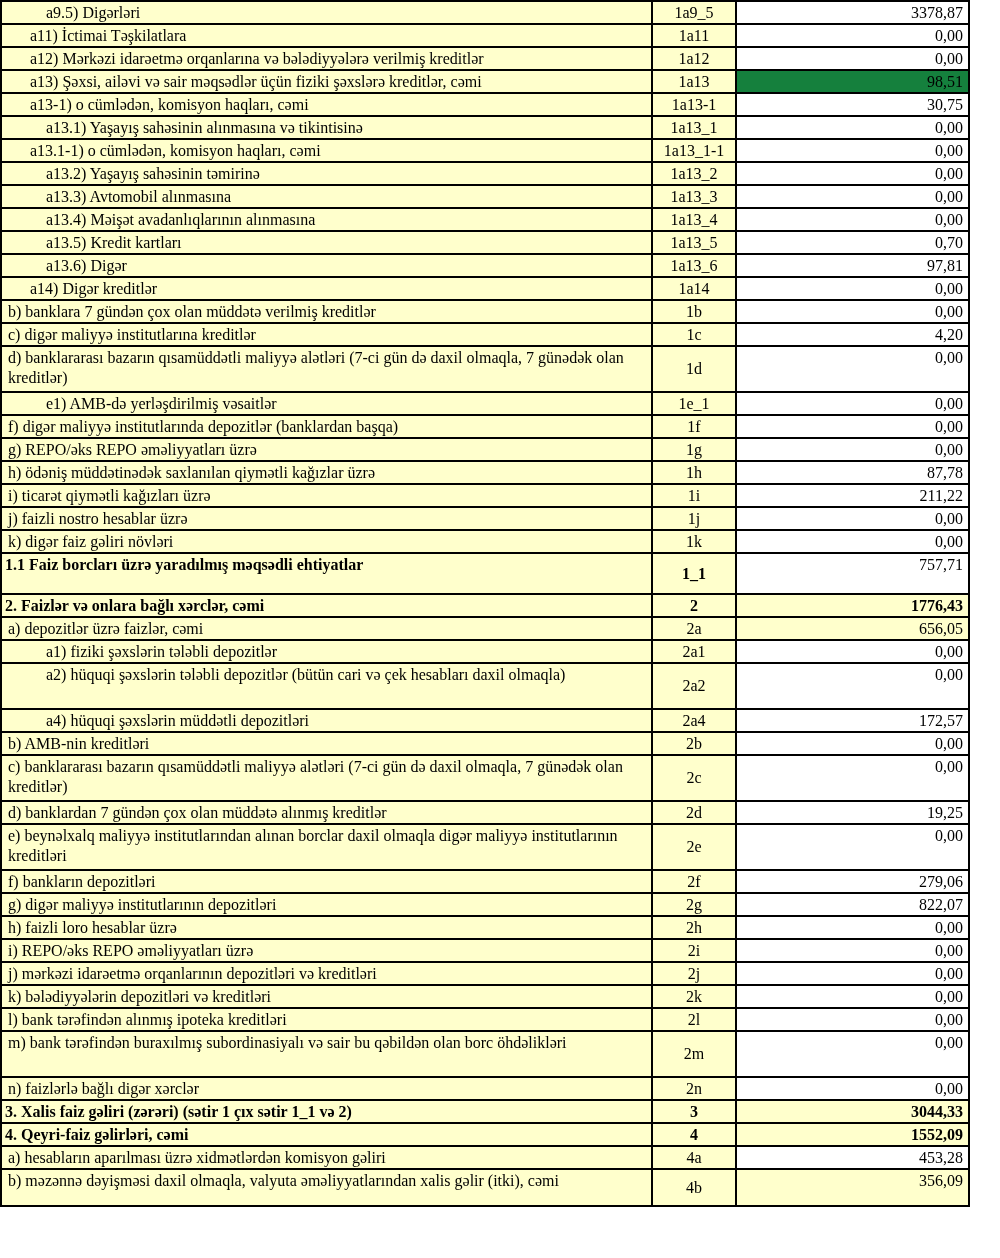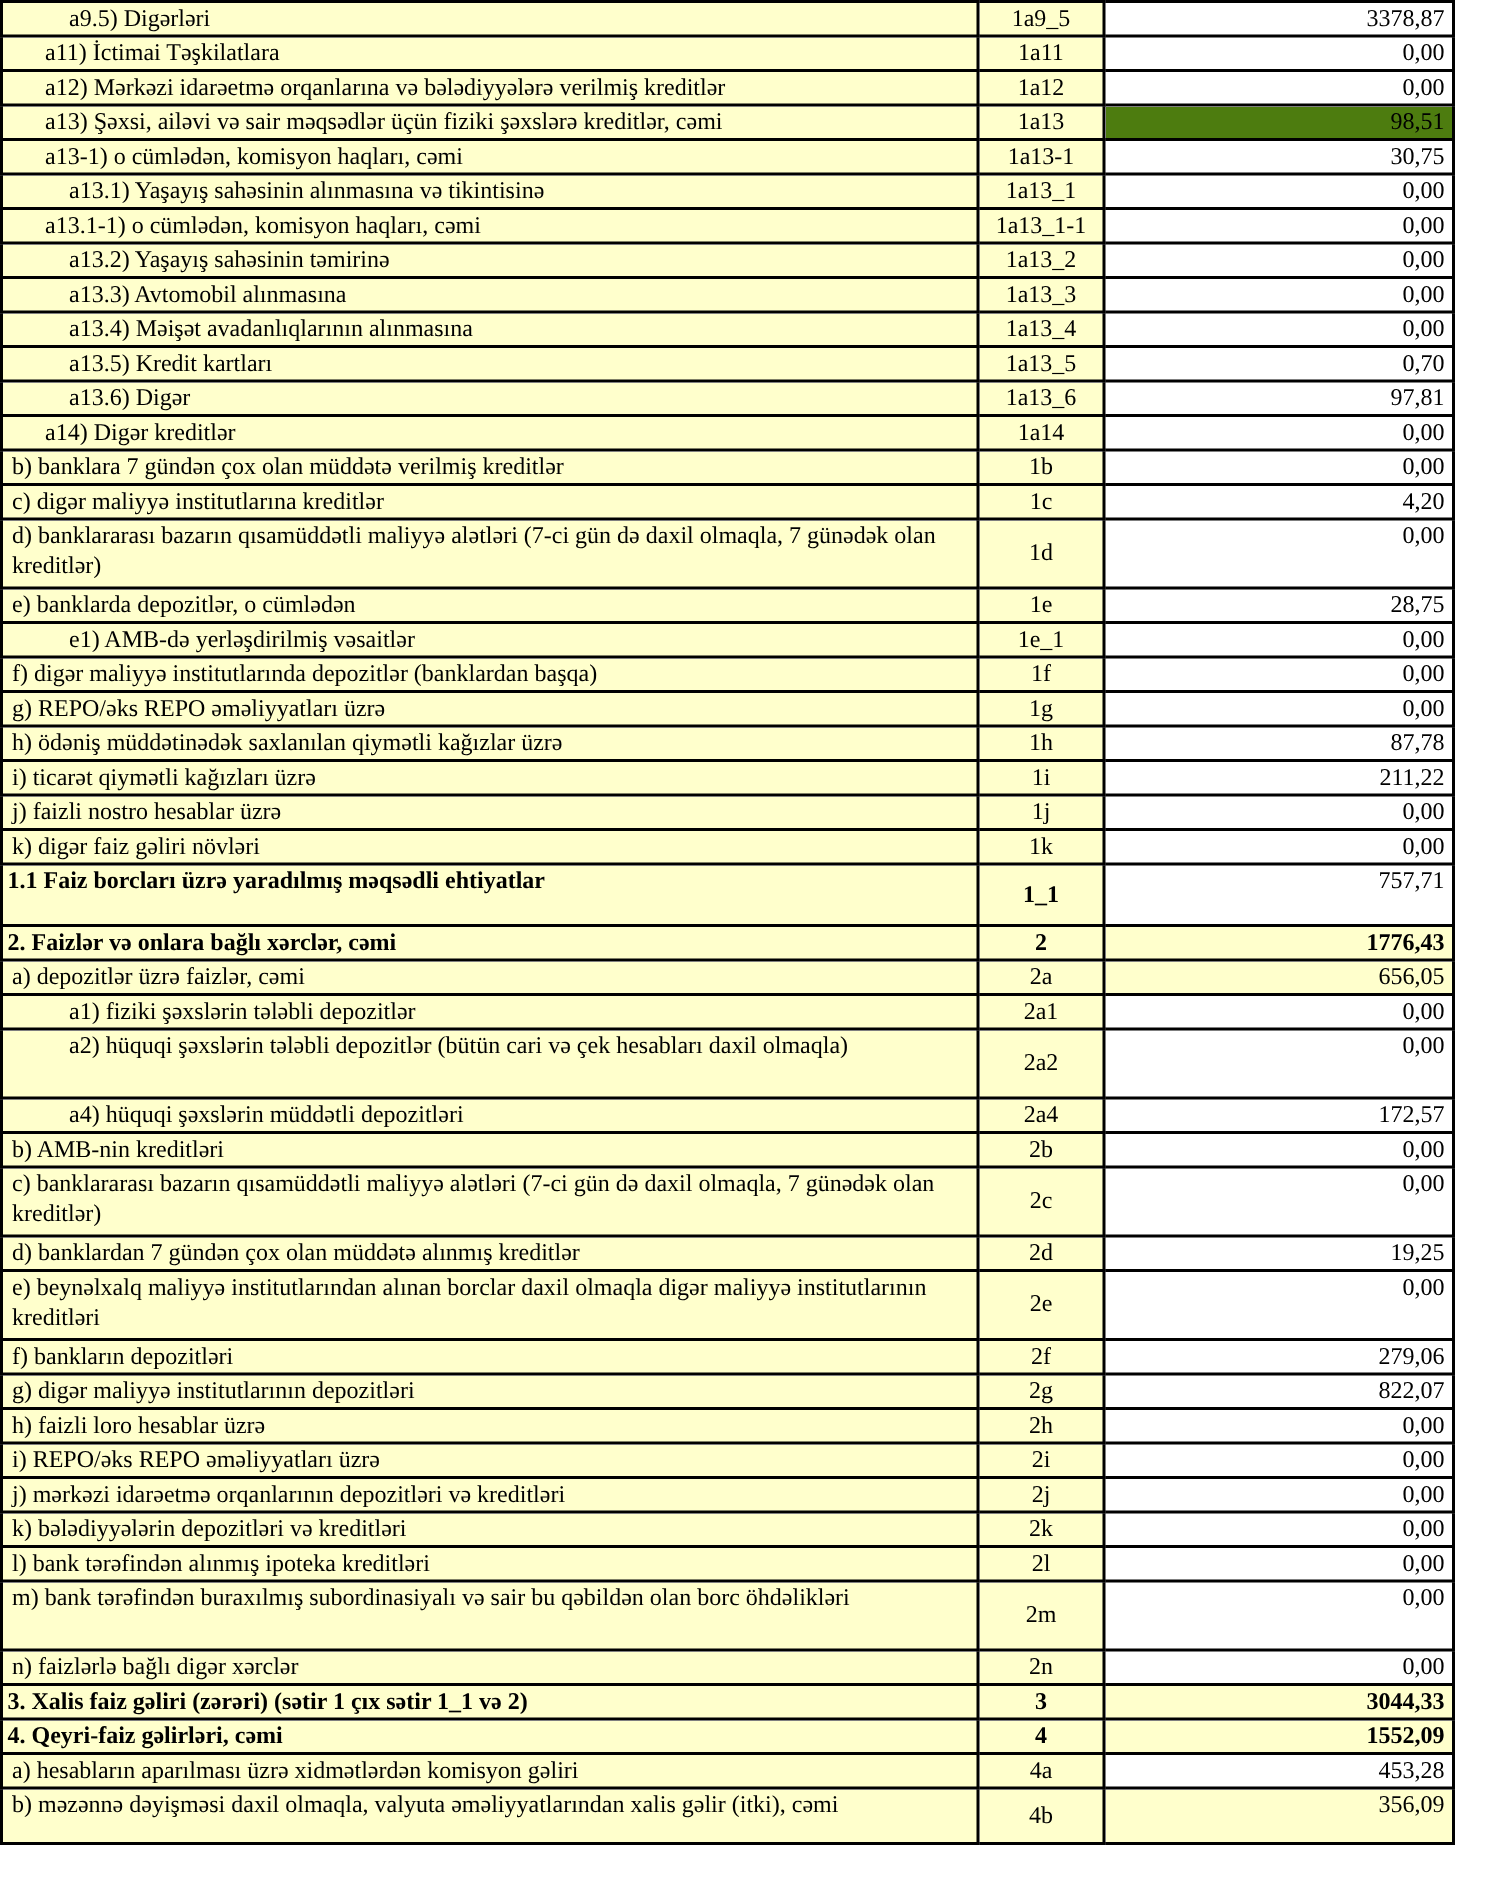--- a/index.html
+++ b/index.html
@@ -70,21 +70,21 @@
           <td class="value">0,00</td>
         </tr>
         <tr style="height: 21px;">
           <td class="label ind1">a12) Mərkəzi  idarəetmə orqanlarına və bələdiyyələrə verilmiş kreditlər</td>
           <td class="code">1a12</td>
           <td class="value">0,00</td>
         </tr>
         <tr style="height: 23px;">
           <td class="label ind1">a13) Şəxsi, ailəvi və sair məqsədlər üçün fiziki şəxslərə kreditlər, cəmi</td>
           <td class="code">1a13</td>
-          <td class="value" style="background: #4d7c0f;">98,51</td>
+          <td class="value" style="background: #15803d;">98,51</td>
         </tr>
         <tr style="height: 23px;">
           <td class="label ind1">a13-1) o cümlədən, komisyon haqları, cəmi</td>
           <td class="code">1a13-1</td>
           <td class="value">30,75</td>
         </tr>
         <tr style="height: 23px;">
           <td class="label ind2">a13.1) Yaşayış sahəsinin alınmasına və tikintisinə</td>
           <td class="code">1a13_1</td>
           <td class="value">0,00</td>
@@ -131,25 +131,20 @@
         </tr>
         <tr style="height: 23px;">
           <td class="label ind0">c) digər maliyyə institutlarına kreditlər</td>
           <td class="code">1c</td>
           <td class="value">4,20</td>
         </tr>
         <tr style="height: 46px;">
           <td class="label ind0">d) banklararası bazarın qısamüddətli maliyyə alətləri (7-ci gün də daxil olmaqla, 7 günədək olan kreditlər)</td>
           <td class="code">1d</td>
           <td class="value">0,00</td>
-        </tr>
-        <tr style="height: 23px;">
-          <td class="label ind0">e) banklarda depozitlər, o cümlədən</td>
-          <td class="code">1e</td>
-          <td class="value">28,75</td>
         </tr>
         <tr style="height: 23px;">
           <td class="label ind2">e1)  AMB-də yerləşdirilmiş vəsaitlər</td>
           <td class="code">1e_1</td>
           <td class="value">0,00</td>
         </tr>
         <tr style="height: 23px;">
           <td class="label ind0">f) digər maliyyə institutlarında depozitlər (banklardan başqa)</td>
           <td class="code">1f</td>
           <td class="value">0,00</td>

